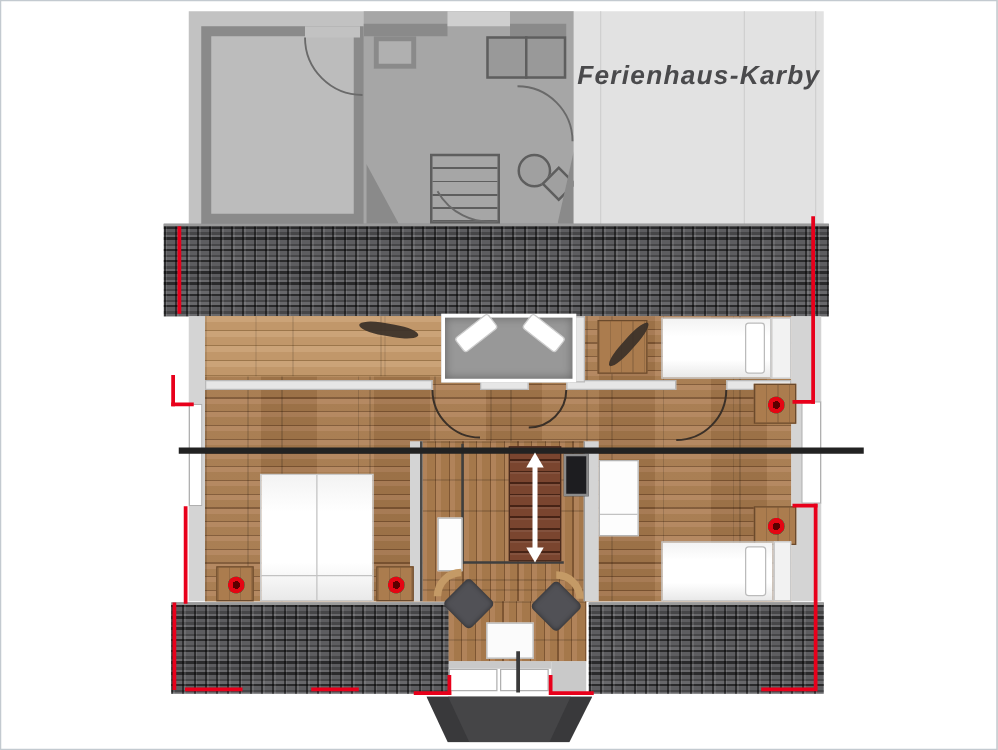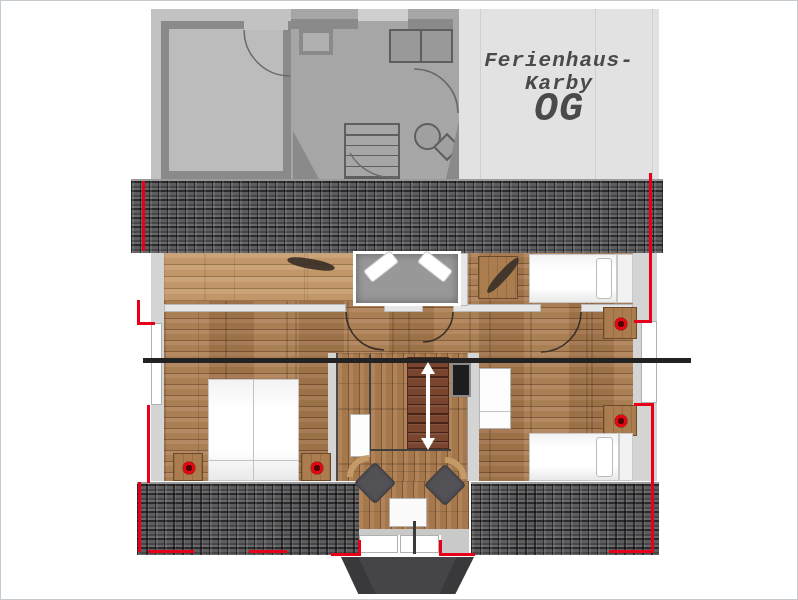--- a/index.html
+++ b/index.html
@@ -52,21 +52,21 @@
     background:radial-gradient(circle,#5a0000 0 3px,var(--accent-dot) 3px 6.5px,rgba(0,0,0,.3) 6.5px 7px,transparent 7px);}
   .bed-white{background:linear-gradient(180deg,#f3f3f3,#ffffff 30%,#ffffff 70%,#e9e9e9);border:1px solid #c9c9c9}
   .leaf{background:var(--line-dark);border-radius:50% 50% 50% 50%/60% 60% 60% 60%;opacity:.92}
   .ghost-steps{background-image:repeating-linear-gradient(180deg, transparent 0 9px, var(--ghost-line) 9px 10.5px)}
   .stairs{background-color:var(--stair-tread);
     background-image:repeating-linear-gradient(180deg, rgba(35,12,4,.6) 0 1.5px, rgba(255,255,255,.07) 1.5px 3px, transparent 3px 9.2px);
     border:1px solid #4a2a1c}
   .chair-seat{width:30px;height:30px;background:var(--chair-dark);border-radius:4px;transform:rotate(45deg);
     box-shadow:inset 0 0 4px rgba(0,0,0,.5)}
   .chair-back{width:44px;height:44px;border-radius:50%;border:6px solid transparent;position:absolute}
-  .title-script{font-family:Liberation Mono, monospace;font-style:italic;font-weight:bold;color:var(--title-text);
+  .title-script{font-family:Liberation Sans, sans-serif;font-style:italic;font-weight:bold;color:var(--title-text);
     text-align:center;letter-spacing:1px}
   svg{position:absolute;left:0;top:0;pointer-events:none}
 </style>
 </head>
 <body>
 
 <div id="canvas">
 
   <div class="abs" style="left:150px;top:8px;width:308px;height:170px;background:var(--ghost-bg)">
     <div class="abs" style="left:140px;top:0;width:168px;height:170px;background:var(--ghost-zone)"></div>
@@ -83,21 +83,20 @@
     <div class="abs" style="left:286px;top:128px;width:20px;height:20px;border:2px solid var(--ghost-line);background:#a0a0a0;transform:rotate(45deg)"></div>
     <div class="abs" style="left:142px;top:122px;width:26px;height:48px;background:var(--ghost-wall);clip-path:polygon(0 0,100% 100%,0 100%)"></div>
     <div class="abs" style="left:295px;top:112px;width:13px;height:58px;background:var(--ghost-wall);clip-path:polygon(100% 0,100% 100%,0 100%)"></div>
   </div>
 
   <div class="abs" style="left:458px;top:8px;width:200px;height:170px;background:var(--title-panel-bg)">
     <div class="abs" style="left:21px;top:0;width:1px;height:170px;background:var(--panel-line)"></div>
     <div class="abs" style="left:136px;top:0;width:1px;height:170px;background:var(--panel-line)"></div>
     <div class="abs" style="left:193px;top:0;width:1px;height:170px;background:var(--panel-line)"></div>
     <div class="abs title-script" style="left:0;top:40px;width:200px;font-size:21px">Ferienhaus-Karby</div>
-    <div class="abs title-script" style="left:0;top:78px;width:200px;font-size:40px">OG</div>
   </div>
 
   <div class="abs roof" style="left:130px;top:178px;width:532px;height:74px"></div>
   <div class="abs roof" style="left:136px;top:481px;width:222px;height:73px"></div>
   <div class="abs roof" style="left:470px;top:481px;width:188px;height:73px"></div>
 
   <div class="abs wood-h" style="left:163px;top:252px;width:469px;height:228px"></div>
   <div class="abs wood-light" style="left:163px;top:252px;width:197px;height:48px"></div>
   <div class="abs wood-v" style="left:337px;top:352px;width:129px;height:128px"></div>
   <div class="abs wood-v" style="left:358px;top:480px;width:110px;height:48px"></div>

